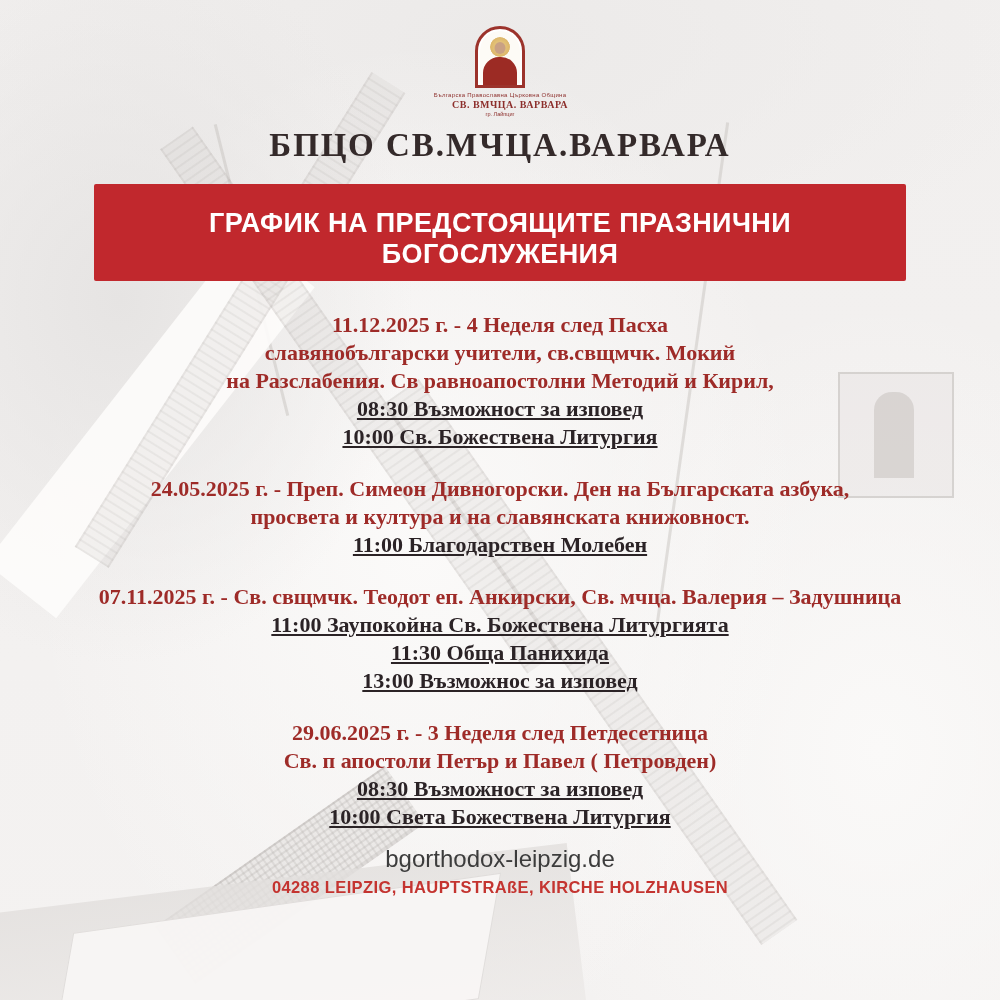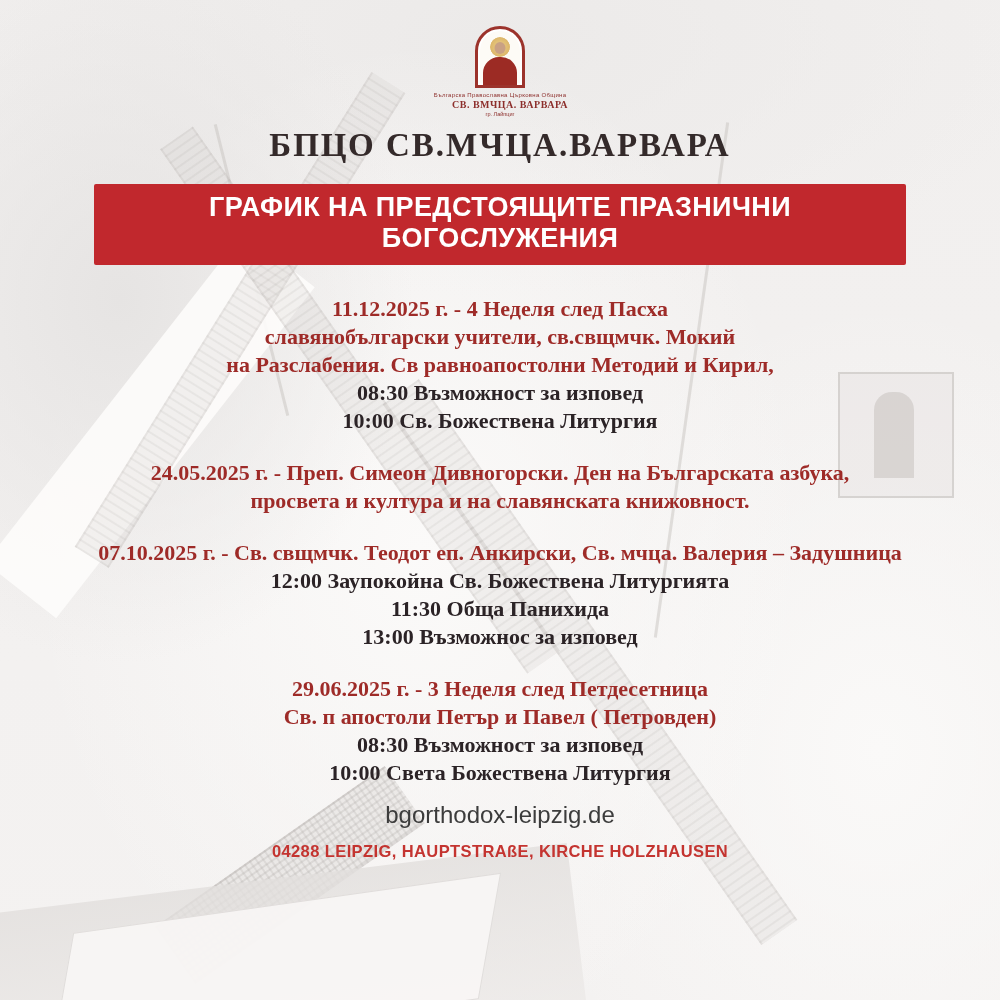--- a/index.html
+++ b/index.html
@@ -65,37 +65,37 @@
     color:#8d2f2c;letter-spacing:.3px;}
   .logo-l2{margin-top:1px;font-family:"Liberation Serif",serif;font-weight:700;
     font-size:10px;color:#8d2f2c;letter-spacing:.5px;margin-left:20px;}
   .logo-l3{margin-top:1px;font-family:"Liberation Sans",sans-serif;font-size:5.5px;color:#8d2f2c;}
 
   
   .title{margin:10px 0 0 0;font-family:"Liberation Serif",serif;font-weight:700;
     font-size:33px;letter-spacing:2px;color:#342a2a;}
 
   
-  .banner{margin-top:20px;width:812px;box-sizing:border-box;padding:8px 0 11px;
+  .banner{margin-top:20px;width:812px;box-sizing:border-box;padding:24px 0 11px;
     background:var(--banner-bg,#c1282d);color:#ffffff;text-align:center;
     font-family:"Liberation Sans",sans-serif;font-weight:700;font-size:27px;
     letter-spacing:.4px;border-radius:2px;}
 
   
   .schedule{margin-top:30px;display:flex;flex-direction:column;gap:24px;width:960px;}
   .entry{display:flex;flex-direction:column;}
   .entry-header{font-family:"Liberation Serif",serif;font-weight:700;font-size:22px;
     line-height:28px;color:var(--accent-red,#9e2b28);text-align:center;}
   .entry-service{font-family:"Liberation Serif",serif;font-weight:700;font-size:22px;
-    line-height:28px;color:var(--text-dark,#2b2326);text-align:center;}
+    line-height:28px;color:var(--text-dark,#2b2326);text-align:center;text-decoration:underline;}
 
   
   .footer{margin-top:14px;display:flex;flex-direction:column;align-items:center;}
   .website{font-family:"Liberation Sans",sans-serif;font-size:24px;color:#3c3c3c;}
-  .address{margin-top:13px;font-family:"Liberation Sans",sans-serif;font-weight:700;
+  .address{margin-top:5px;font-family:"Liberation Sans",sans-serif;font-weight:700;
     font-size:16.5px;letter-spacing:.4px;color:var(--footer-red,#c43430);}
 </style>
 </head>
 <body>
 
 <div class="poster">
 
   <div class="bg">
     <div class="bg-grad"></div>
     <div class="fold-line fold-1"></div>
@@ -131,24 +131,25 @@
         <div class="entry">
           <div class="entry-header">11.12.2025 г. - 4 Неделя след Пасха</div>
           <div class="entry-header">славянобългарски учители, св.свщмчк. Мокий</div>
           <div class="entry-header">на Разслабения. Св равноапостолни Методий и Кирил,</div>
           <div class="entry-service">08:30 Възможност за изповед</div>
           <div class="entry-service">10:00 Св. Божествена Литургия</div>
         </div>
         <div class="entry">
           <div class="entry-header">24.05.2025 г. - Преп. Симеон Дивногорски. Ден на Българската азбука,</div>
           <div class="entry-header">просвета и култура и на славянската книжовност.</div>
+          <div class="entry-service">11:00 Благодарствен Молебен</div>
         </div>
         <div class="entry">
-          <div class="entry-header">07.10.2025 г. - Св. свщмчк. Теодот еп. Анкирски, Св. мчца. Валерия – Задушница</div>
-          <div class="entry-service">12:00 Заупокойна Св. Божествена Литургията</div>
+          <div class="entry-header">07.11.2025 г. - Св. свщмчк. Теодот еп. Анкирски, Св. мчца. Валерия – Задушница</div>
+          <div class="entry-service">11:00 Заупокойна Св. Божествена Литургията</div>
           <div class="entry-service">11:30 Обща Панихида</div>
           <div class="entry-service">13:00 Възможнос за изповед</div>
         </div>
         <div class="entry">
           <div class="entry-header">29.06.2025 г. - 3 Неделя след Петдесетница</div>
           <div class="entry-header">Св. п апостоли Петър и Павел ( Петровден)</div>
           <div class="entry-service">08:30 Възможност за изповед</div>
           <div class="entry-service">10:00 Света Божествена Литургия</div>
         </div>
       </div>

